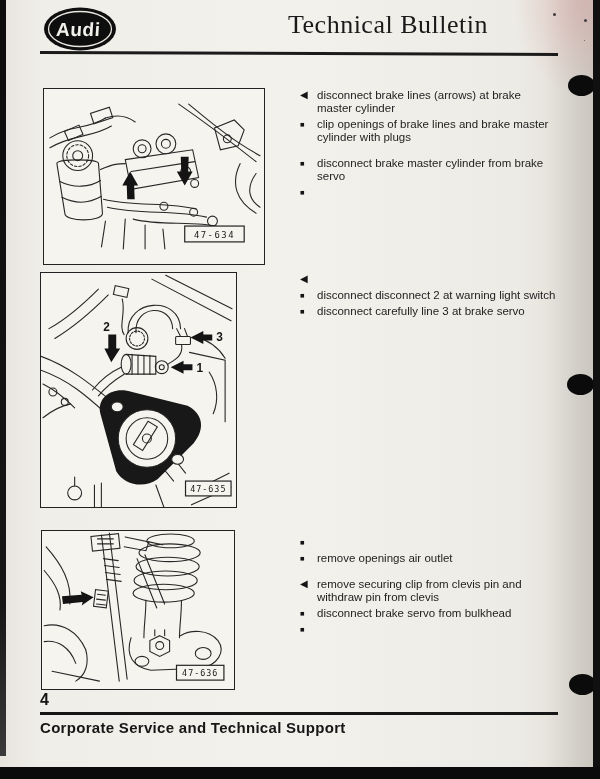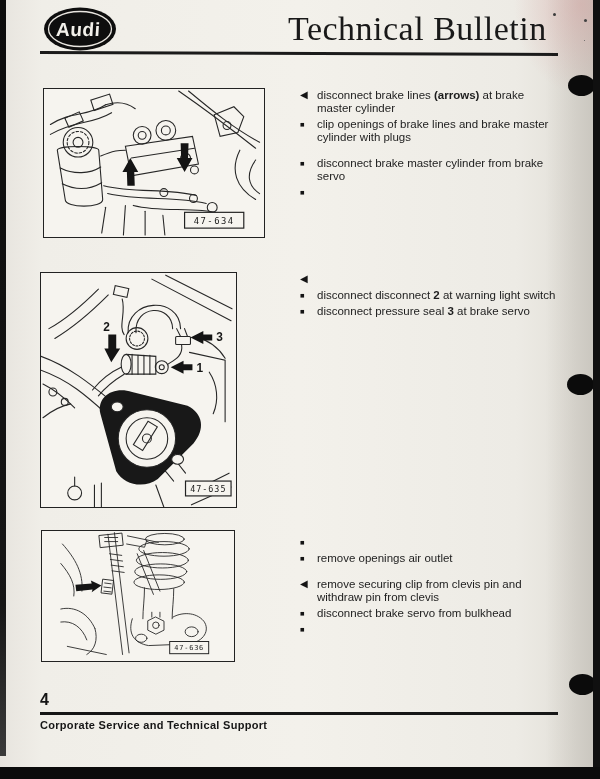--- a/index.html
+++ b/index.html
@@ -20,41 +20,41 @@
   .hole{position:absolute;width:27px;height:21px;border-radius:50%;background:#0b0b0b;}
   .hole1{left:568px;top:75px;}
   .hole2{left:567px;top:374px;}
   .hole3{left:569px;top:674px;}
   .speckle{position:absolute;left:553px;top:13px;width:3px;height:3px;border-radius:50%;background:#3c3c3c;
     box-shadow:31px 6px 0 0 #434343,30px 26px 0 -1px #5a5a5a;}
   
   .logo{position:absolute;left:42px;top:6px;width:76px;height:46px;}
   .logo svg{display:block;width:100%;height:100%;}
   .title{position:absolute;left:288px;top:10px;white-space:nowrap;
-    font-family:"Liberation Serif",serif;font-size:34px;font-weight:500;color:#191919;letter-spacing:0.5px;}
+    font-family:"Liberation Serif",serif;font-size:26px;font-weight:500;color:#191919;letter-spacing:0.5px;}
   .header-rule{position:absolute;left:40px;top:52px;width:518px;height:3px;background:#1b1b1b;transform:rotate(0.2deg);}
   
   .fig{position:absolute;border:1.6px solid #222;background:#f6f4ef;box-sizing:border-box;}
   .fig svg{display:block;width:100%;height:100%;}
-  .fig1{left:43px;top:88px;width:222px;height:150px;}
+  .fig1{left:43px;top:88px;width:222px;height:177px;}
   .fig2{left:40px;top:272px;width:197px;height:236px;}
-  .fig3{left:41px;top:530px;width:194px;height:132px;}
+  .fig3{left:41px;top:530px;width:194px;height:160px;}
   
   .tblock{position:absolute;left:300px;width:256px;font-size:11.5px;line-height:13px;color:#1d1d1d;}
   .tb1{top:89px;} .tb2{top:273px;} .tb3{top:536px;}
   .item{display:flex;margin-bottom:3px;}
   .item.gap{margin-top:13px;}
   .bullet{flex:0 0 17px;color:#141414;}
   .bullet.square{font-size:7.5px;line-height:13px;}
   .bullet.arrow{font-size:10px;line-height:12.5px;}
-  .txt b{font-weight:bold;}
+  .txt b{font-weight:normal;}
   
   .page-num{position:absolute;left:40px;top:691px;font-size:16px;font-weight:bold;color:#151515;}
   .footer-rule{position:absolute;left:40px;top:712px;width:518px;height:2.5px;background:#161616;}
-  .footer-label{position:absolute;left:40px;top:719px;font-size:11px;font-weight:bold;letter-spacing:0.3px;color:#161616;}
+  .footer-label{position:absolute;left:40px;top:719px;font-size:15px;font-weight:bold;letter-spacing:0.3px;color:#161616;}
   
   .figlabel{font-family:"DejaVu Sans Mono",monospace;}
 </style>
 </head>
 <body>
 
 <div id="page">
 
   <div class="edge edge-left"></div>
   <div class="shade-right"></div>
@@ -250,21 +250,21 @@
   <div class="tblock tb2">
       <div class="item">
         <span class="bullet arrow">◀</span>
       </div>
       <div class="item">
         <span class="bullet square">■</span>
         <span class="txt"><span>disconnect disconnect </span><b>2</b><span> at warning light switch</span></span>
       </div>
       <div class="item">
         <span class="bullet square">■</span>
-        <span class="txt"><span>disconnect pressure seal </span><b>3</b><span> at brake servo</span></span>
+        <span class="txt"><span>disconnect carefully line </span><b>3</b><span> at brake servo</span></span>
       </div>
     </div>
   <div class="tblock tb3">
       <div class="item">
         <span class="bullet square">■</span>
       </div>
       <div class="item">
         <span class="bullet square">■</span>
         <span class="txt"><span>remove openings air outlet</span></span>
       </div>

